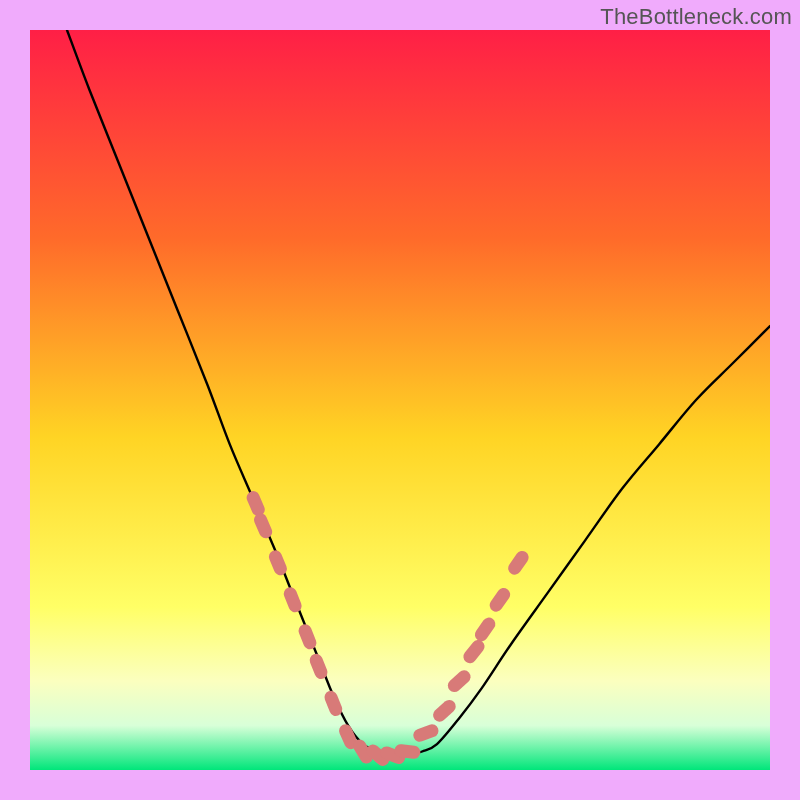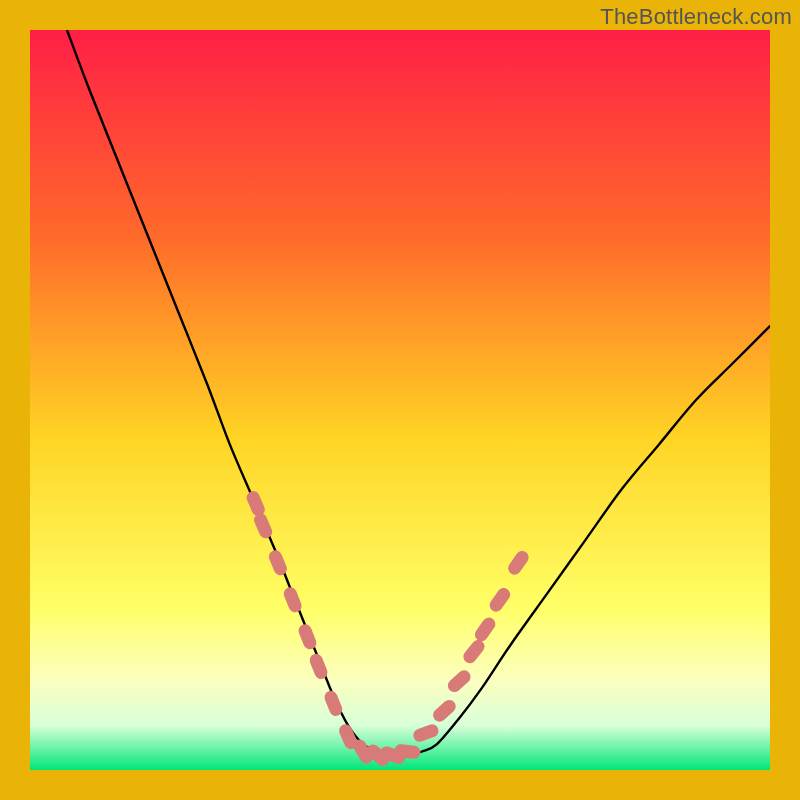--- a/index.html
+++ b/index.html
@@ -8,21 +8,21 @@
     width: 800px;
     height: 800px;
     overflow: hidden;
     font-family: Arial, Helvetica, sans-serif;
     background: #000;
   }
   .frame {
     position: relative;
     width: 800px;
     height: 800px;
-    background: #eab308;
+    background: #f0abfc;
   }
   .plot-area {
     position: absolute;
     left: 30px;
     top: 30px;
     width: 740px;
     height: 740px;
   }
   svg {
     display: block;

